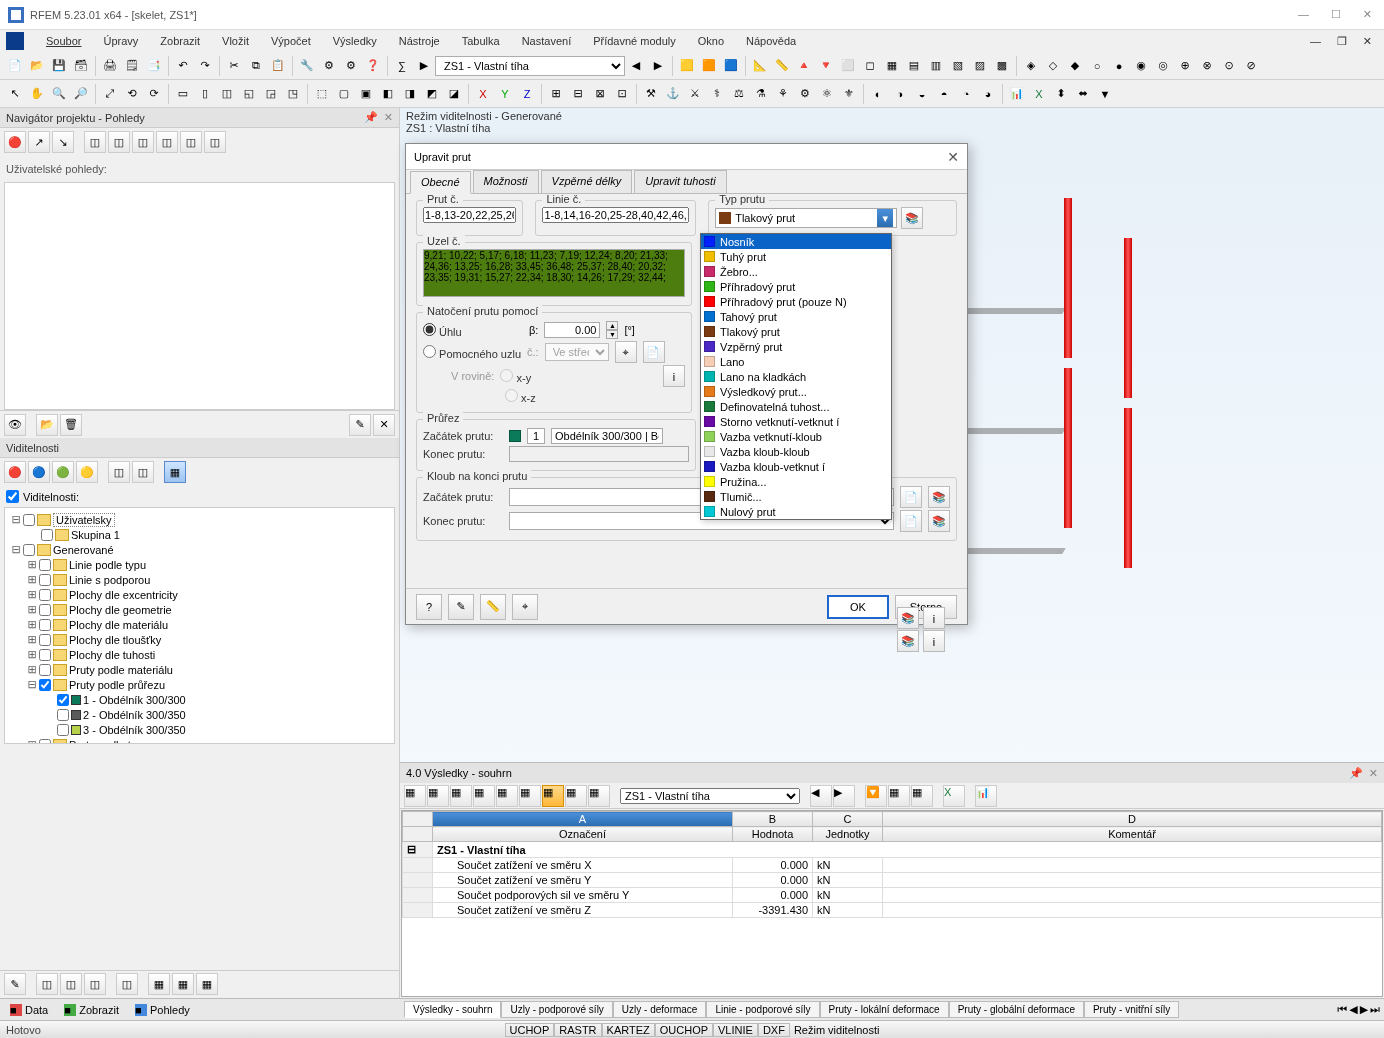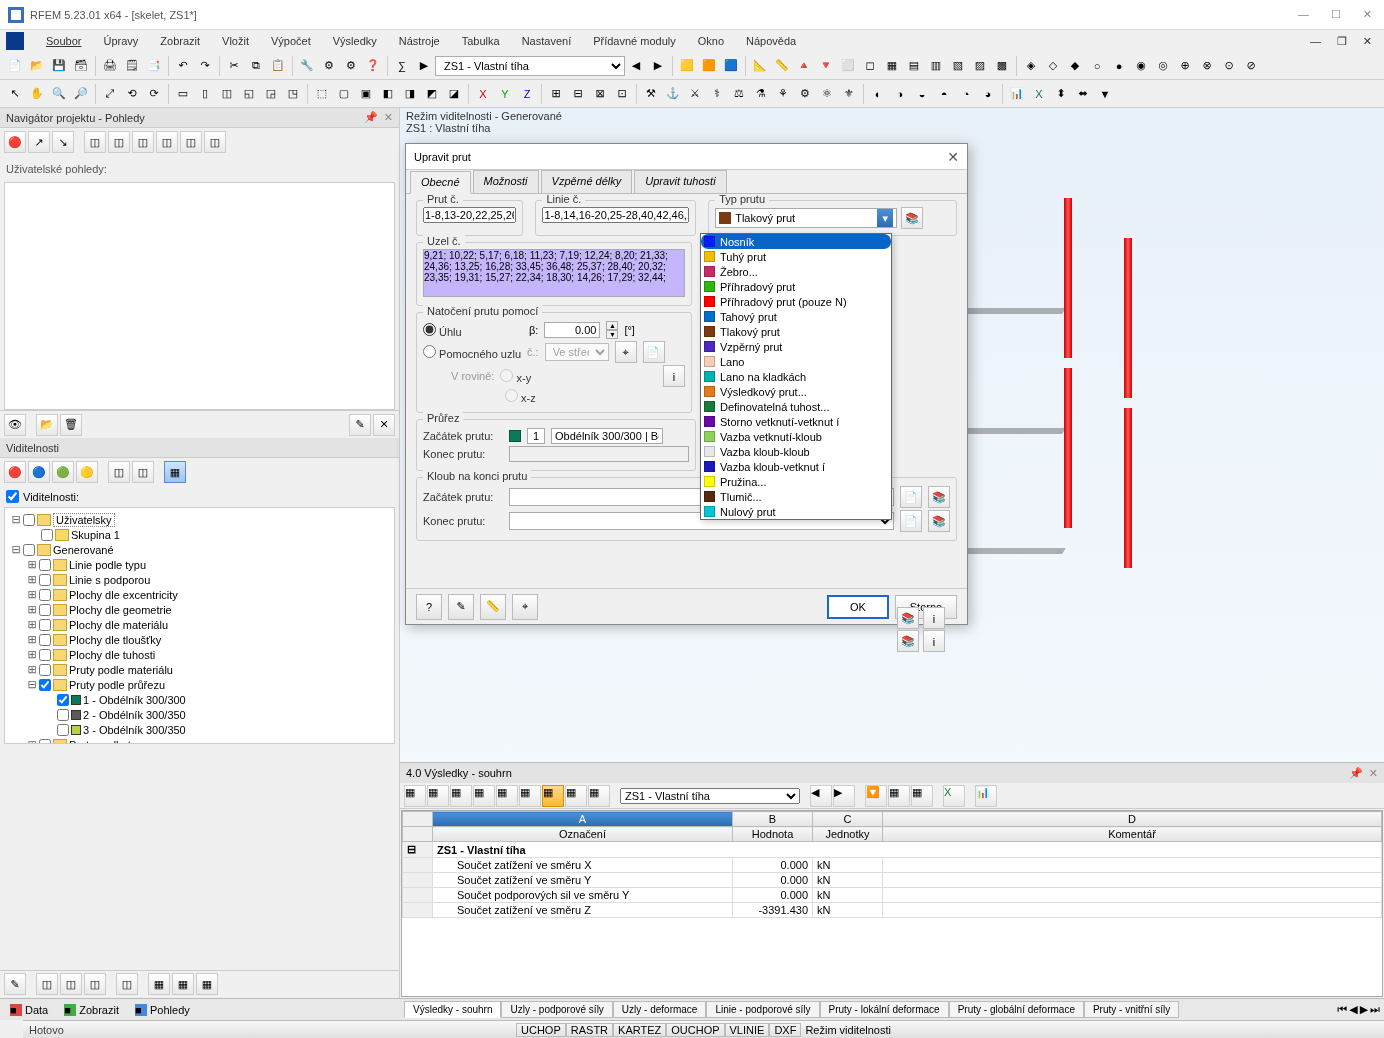--- a/index.html
+++ b/index.html
@@ -83,31 +83,31 @@
 .field-row input[disabled] { background: #f0f0f0; color: #888; }
 
 .top-groups { display: flex; gap: 12px; }
 .top-groups .group { flex: 1; }
 
 .combo-display { border: 1px solid #aaa; background: #fff; height: 20px; display: flex; align-items: center; padding: 0 3px; width: 182px; position: relative; }
 .combo-display .swatch { width: 12px; height: 12px; margin-right: 4px; }
 .combo-display .arrow { margin-left: auto; background: linear-gradient(#4a90d9,#2b6cb0); color: #fff; width: 16px; height: 18px; display: flex; align-items: center; justify-content: center; }
 
 .dropdown { position: absolute; left: 700px; top: 233px; width: 192px; background: #fff; border: 1px solid #666; z-index: 200; box-shadow: 2px 2px 6px rgba(0,0,0,.2); }
-.dropdown .opt { display: flex; align-items: center; height: 15px; padding: 0 3px; cursor: pointer; border-radius: 7px; }
+.dropdown .opt { display: flex; align-items: center; height: 15px; padding: 0 3px; cursor: pointer; }
 .dropdown .opt .swatch { width: 11px; height: 11px; margin-right: 5px; border: 1px solid rgba(0,0,0,.2); }
 .dropdown .opt.sel { background: #0a64c8; color: #fff; }
 
 .dialog-footer { height: 36px; border-top: 1px solid #ccc; display: flex; align-items: center; padding: 4px 10px; gap: 6px; }
 .dialog-footer .fbtn { width: 26px; height: 26px; border: 1px solid #bbb; background: linear-gradient(#fff,#e4e4e4); cursor: pointer; }
 .dialog-footer .spacer { flex: 1; }
 .dialog-footer .okbtn { width: 62px; height: 24px; border: 2px solid #1e66d0; background: #fff; cursor: pointer; }
 .dialog-footer .cancelbtn { width: 62px; height: 24px; border: 1px solid #bbb; background: linear-gradient(#fff,#e4e4e4); cursor: pointer; }
 
-.statusbar { position: absolute; bottom: 0; left: 0; right: 0; height: 18px; background: linear-gradient(#f8f8f8,#e0e0e0); border-top: 1px solid #bbb; display: flex; align-items: center; padding: 0 6px; font-size: 10px; margin-left: 23px; }
+.statusbar { position: absolute; bottom: 0; left: 0; right: 0; height: 18px; background: linear-gradient(#f8f8f8,#e0e0e0); border-top: 1px solid #bbb; display: flex; align-items: center; padding: 0 6px; font-size: 10px; }
 .statusbar .cell { border: 1px solid #bbb; padding: 0 4px; margin-right: 0; }
 .statusbar .left-text { flex: 1; color: #444; }
 
 .lower-tabs { position: absolute; bottom: 18px; left: 0; width: 400px; height: 22px; background: #e8e8e8; border-top: 1px solid #bbb; display: flex; align-items: center; padding: 0 4px; gap: 4px; }
 .lower-tabs .ltab { padding: 2px 6px; display: flex; align-items: center; gap: 3px; cursor: pointer; }
 .lower-tabs .ltab .ico { width: 12px; height: 12px; }
 
 .new-obj-strip { height: 22px; padding: 2px 6px; display: flex; align-items: center; border-top: 1px solid #ccc; }
 
 
@@ -612,21 +612,21 @@
             <span>Tlakový prut</span>
             <span class="arrow">▾</span>
           </div>
           <span class="small-btn">📚</span>
         </div>
       </div>
     </div>
 
     <div class="group" style="width:276px">
       <span class="legend">Uzel č.</span>
-      <textarea style="width: 100%; height: 48px; border: 1px solid rgb(170, 170, 170); font-size: 10px; resize: none; background: #c4b5fd;" readonly="">9,21; 10,22; 5,17; 6,18; 11,23; 7,19; 12,24; 8,20; 21,33;
+      <textarea style="width: 100%; height: 48px; border: 1px solid rgb(170, 170, 170); font-size: 10px; resize: none; background: #4d7c0f;" readonly="">9,21; 10,22; 5,17; 6,18; 11,23; 7,19; 12,24; 8,20; 21,33;
 24,36; 13,25; 16,28; 33,45; 36,48; 25,37; 28,40; 20,32;
 23,35; 19,31; 15,27; 22,34; 18,30; 14,26; 17,29; 32,44;</textarea>
     </div>
 
     <div class="group" style="width:276px">
       <span class="legend">Natočení prutu pomocí</span>
       <div class="field-row">
         <label><input type="radio" class="radio" checked="" style=""> <span>Úhlu</span></label>
         <span style="margin-left:20px">β:</span>
         <input type="text" style="width: 56px; text-align: right;" value="0.00">

